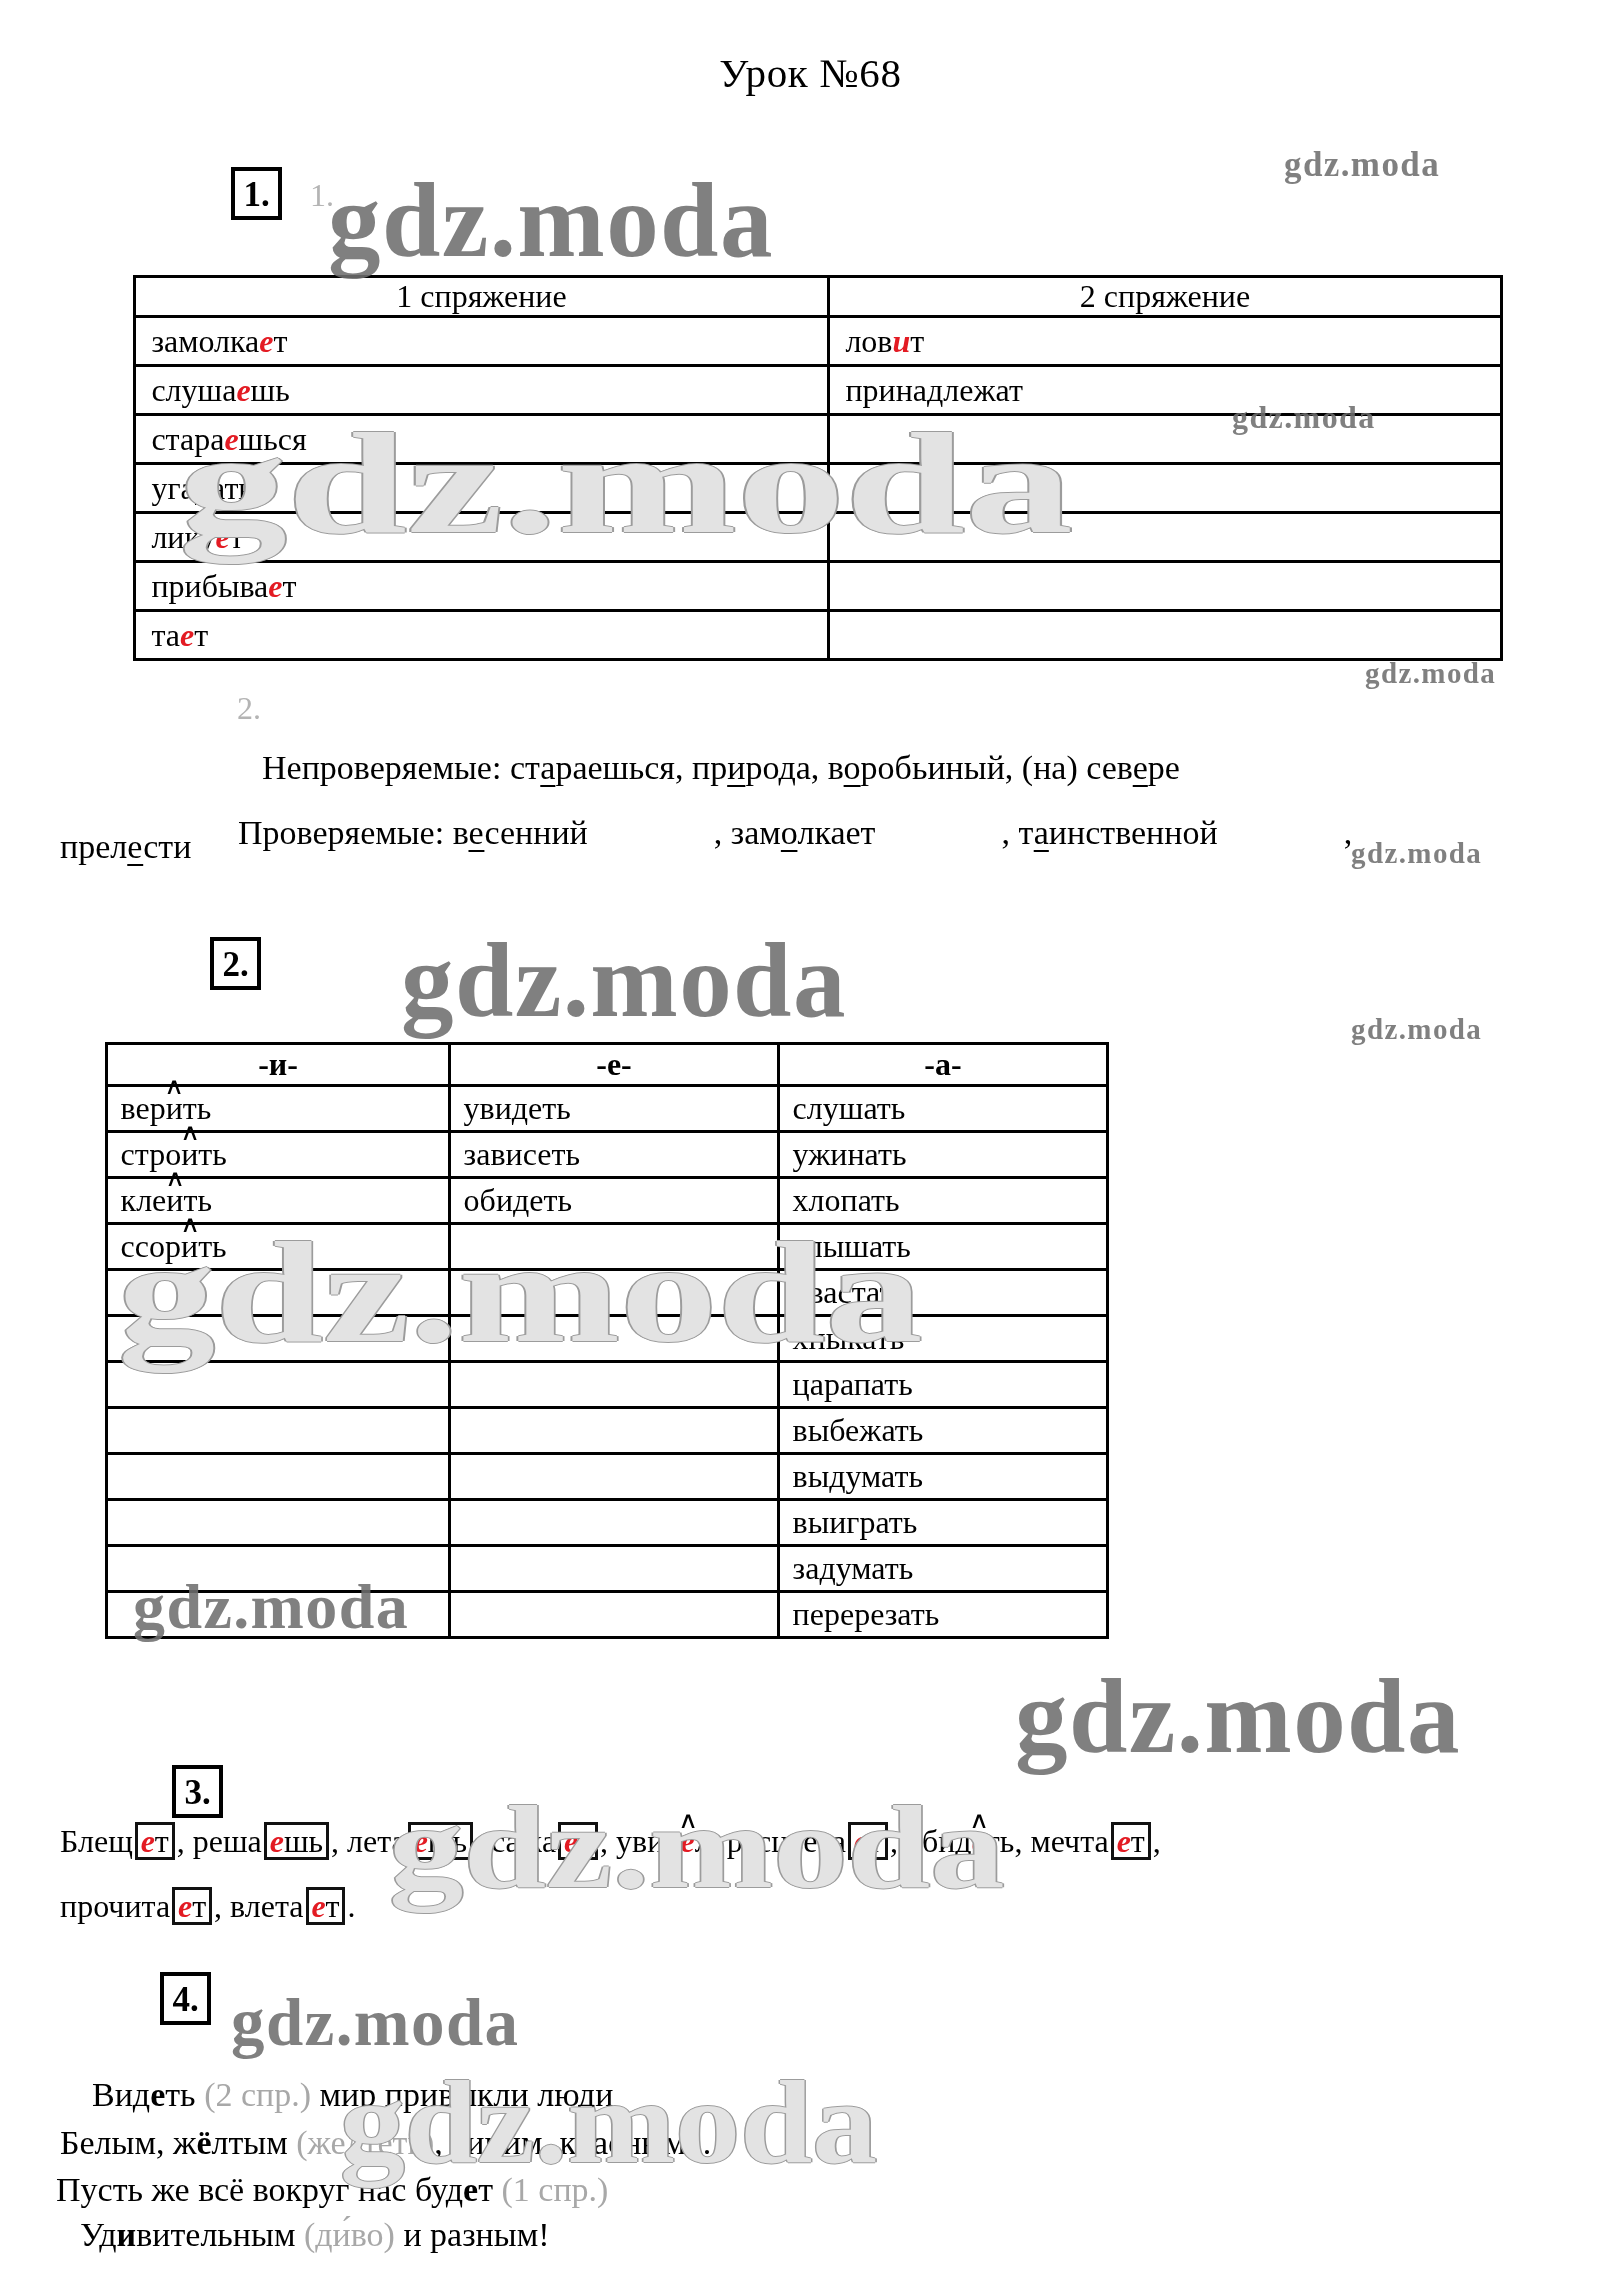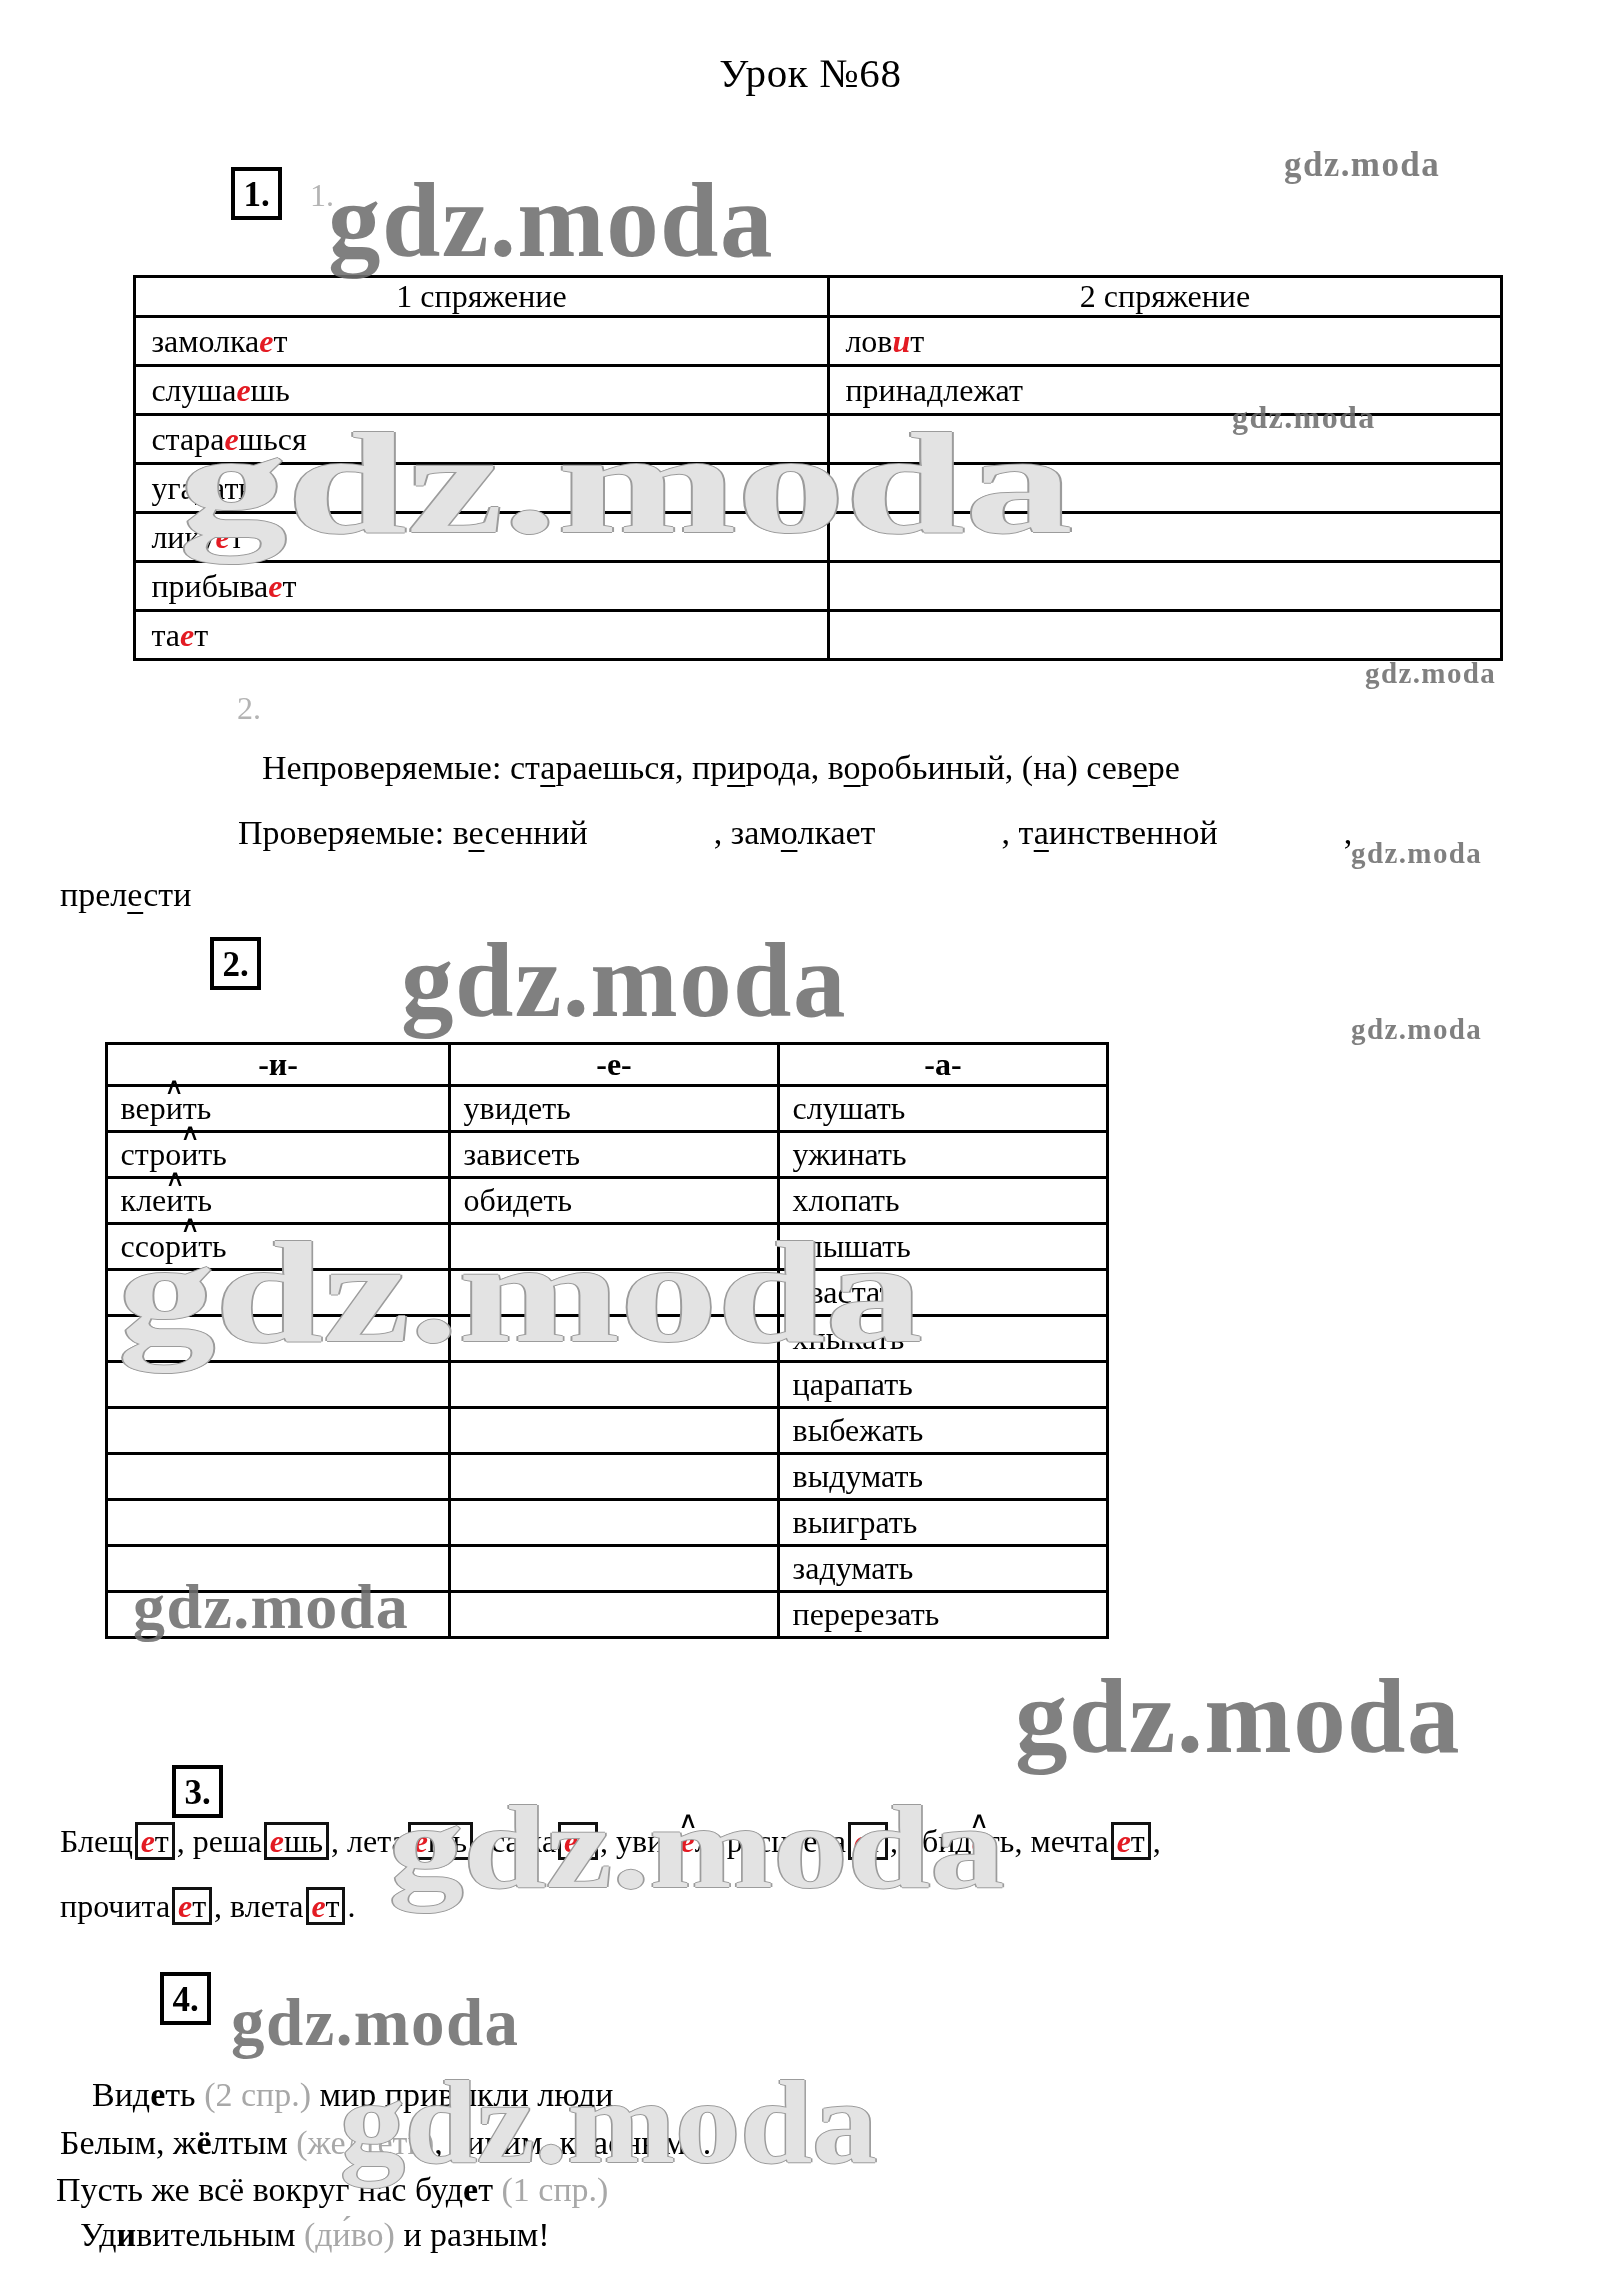--- a/index.html
+++ b/index.html
@@ -111,21 +111,21 @@
           <td>та<span class="r">е</span>т</td>
           <td></td>
         </tr>
       </tbody>
   </table>
 
   <div class="ghostnum" style="left:237px;top:690px;">2.</div>
 
   <div class="para" style="left:238px;top:749px;margin-left:24px;">Непроверяемые: ст<span class="u">а</span>раешься, пр<span class="u">и</span>рода, в<span class="u">о</span>робьиный, (на) сев<span class="u">е</span>ре</div>
   <div class="para" style="left:238px;top:814px;">Проверяемые: в<span class="u">е</span>сенний<span class="gap">&nbsp;</span>, зам<span class="u">о</span>лкает<span class="gap">&nbsp;</span>, т<span class="u">а</span>инственной<span class="gap">&nbsp;</span>,</div>
-  <div class="para" style="left:60px;top:876px;text-align:center;">прел<span class="u">е</span>сти</div>
+  <div class="para" style="left:60px;top:828px;text-align:center;">прел<span class="u">е</span>сти</div>
 
   <div class="numbox" style="left:210px;top:937px;">2.</div>
 
   <table class="t2">
     <colgroup>
         <col style="width:343px">
         <col style="width:329px">
         <col style="width:329px">
       </colgroup>
     <thead>

